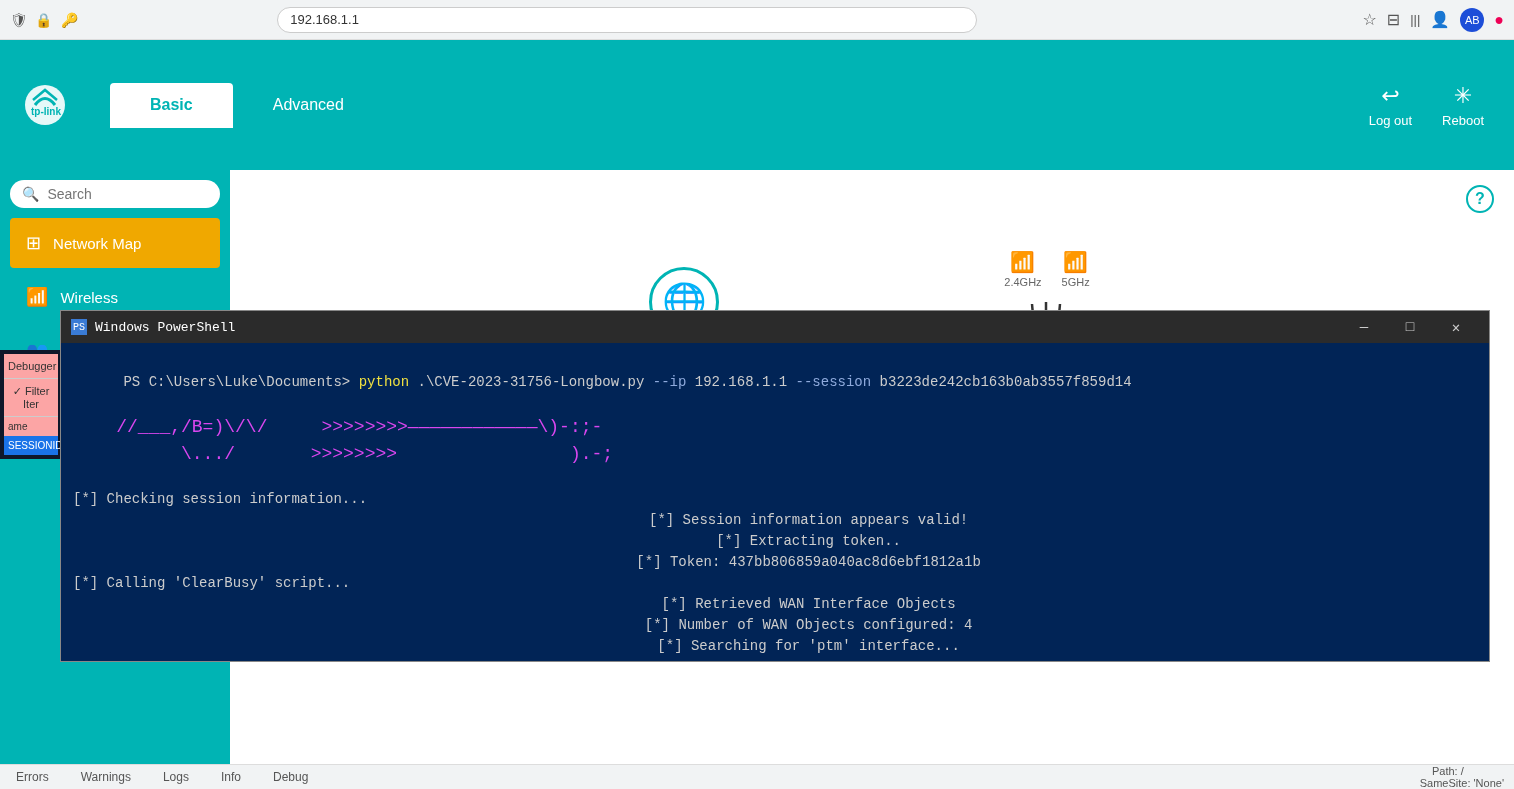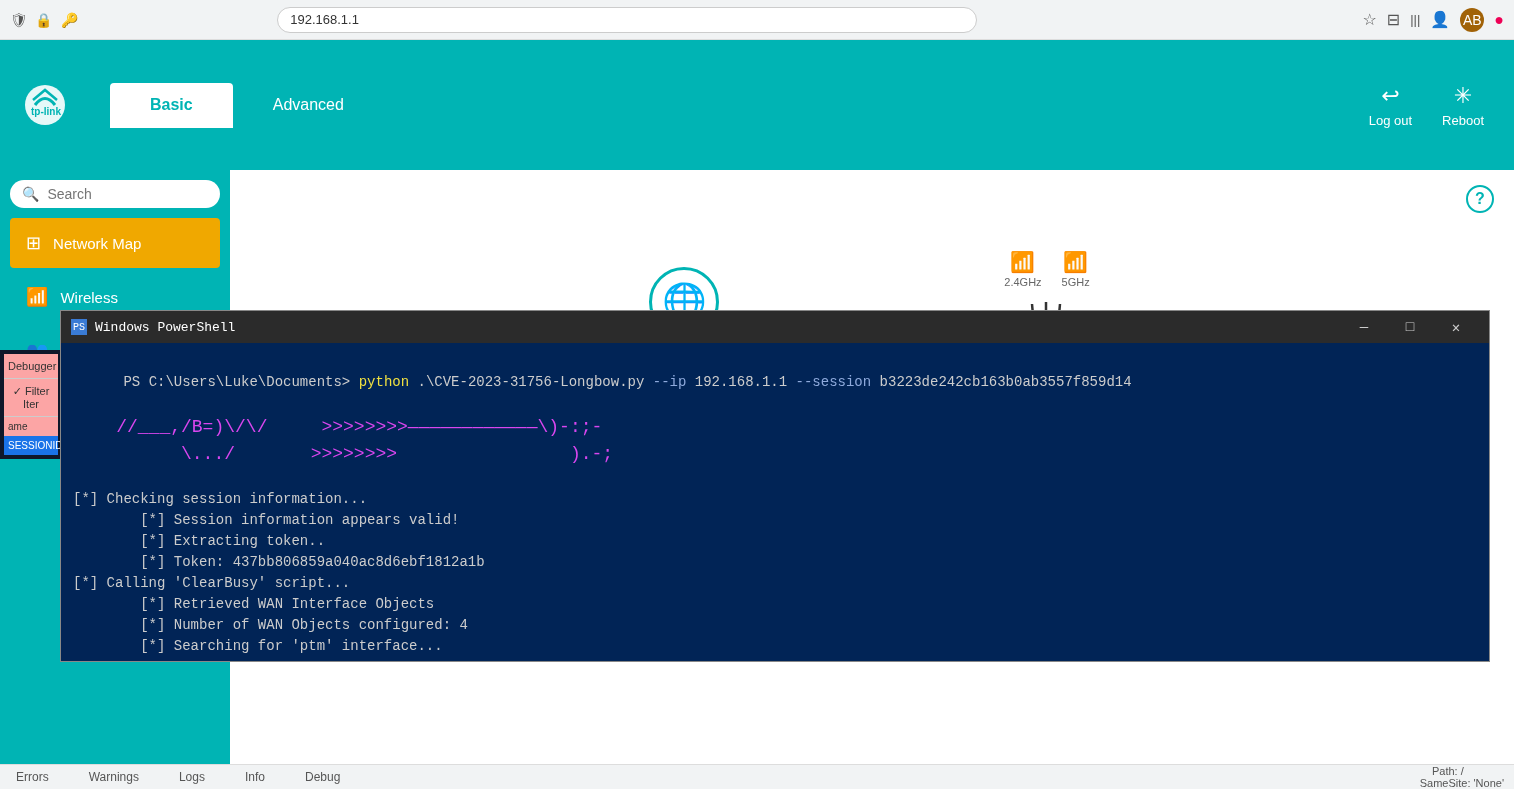--- a/index.html
+++ b/index.html
@@ -341,21 +341,21 @@
       font-size: 14px;
       line-height: 1.5;
     }
     .ps-line { white-space: pre; }
     .ps-cmd { color: #cccccc; }
     .ps-prompt { color: #cccccc; }
     .ps-keyword { color: #f0e040; }
     .ps-param { color: #8faadc; }
     .ps-ascii { color: #d946ef; font-size: 18px; }
     .ps-info { color: #cccccc; }
-    .ps-success { color: #cccccc; }
+    .ps-success { color: #cccccc; text-align: center; }
 
     
     .debug-sidebar {
       position: absolute;
       left: 0;
       top: 350px;
       width: 62px;
       background: #fca5a5;
       border: 4px solid #0f172a;
       z-index: 90;
@@ -376,21 +376,21 @@
     }
 
     
     .devtools-bar {
       height: 25px;
       background: #f1f3f4;
       border-top: 1px solid #ddd;
       display: flex;
       align-items: center;
       padding: 0 10px;
-      gap: 28px;
+      gap: 20px;
       font-size: 12px;
       color: #555;
     }
     .devtools-tab {
       cursor: pointer;
       padding: 2px 6px;
     }
     .devtools-right {
       margin-left: auto;
       font-size: 11px;
@@ -412,21 +412,21 @@
     <span style="color:#888">🔑</span>
   </div>
   <div class="address-bar">
     <span>192.168.1.1</span>
   </div>
   <div class="browser-right-icons">
     <span>☆</span>
     <span>⊟</span>
     <span style="font-size:13px">|||</span>
     <span>👤</span>
-    <span style="background:#a16207;color:white;border-radius:50%;width:24px;height:24px;display:flex;align-items:center;justify-content:center;font-size:14px">AB</span>
+    <span style="background:#1d4ed8;color:white;border-radius:50%;width:24px;height:24px;display:flex;align-items:center;justify-content:center;font-size:11px">AB</span>
     <span style="color:#e05;">●</span>
   </div>
 </div>
 
 <div class="router-ui">
 
   <div class="router-header">
 
     <div class="tp-link-logo">
       <svg class="logo-icon" viewBox="0 0 50 50">

